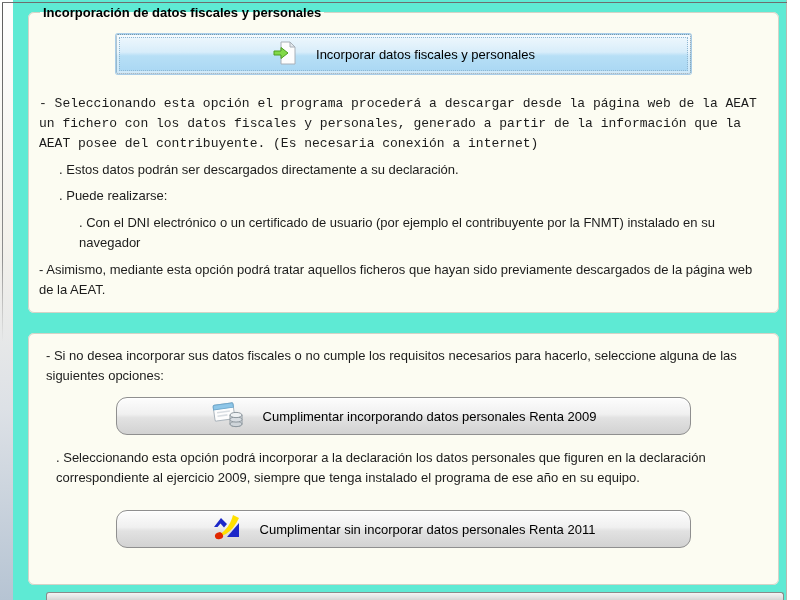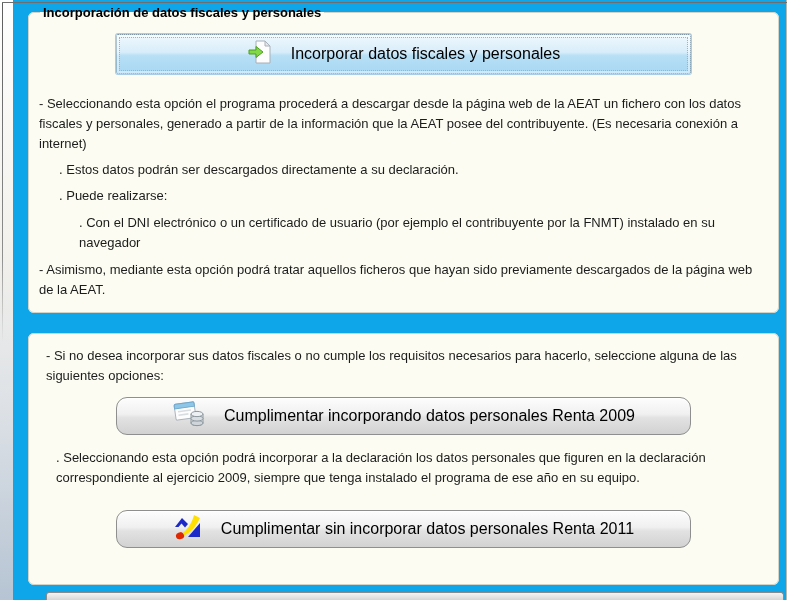--- a/index.html
+++ b/index.html
@@ -5,21 +5,21 @@
   * { margin:0; padding:0; box-sizing:border-box; }
   html,body { width:800px; height:600px; }
   body {
     font-family:"Liberation Sans", sans-serif;
     background:#ffffff;
     overflow:hidden;
   }
   .window {
     position:relative;
     width:800px; height:600px;
-    background:#0ea5e9;
+    background:#5eead4;
     overflow:hidden;
     padding-left:36px;
   }
   
   .edge-left {
     position:absolute; left:0; top:0; width:13px; height:600px;
     background:linear-gradient(to bottom,#fefefe 0%,#f4f2ec 40%,#dde1e6 68%,#b6c4d3 100%);
     z-index:6;
   }
   .edge-left-line {
@@ -52,42 +52,42 @@
   }
   legend {
     font-size:13px; font-weight:bold; color:#000;
     padding:0 3px; margin-left:1px;
   }
   .gap { height:18px; }
   .groupbox-direct { min-height:252px; }
   .btn-row { display:flex; justify-content:center; }
   .btn {
     display:flex; align-items:center; justify-content:center; gap:18px;
-    width:575px; font-size:16px; color:#000; cursor:pointer;
+    width:575px; font-size:13px; color:#000; cursor:pointer;
     font-family:"Liberation Sans", sans-serif;
   }
   .btn-blue {
     height:40px; margin-top:14px;
     border:1px dotted #7d97a8;
     box-shadow:0 0 0 1px #a9cde8, inset 0 0 0 2px rgba(255,255,255,0.45);
     outline:1px dotted #8fb6d2; outline-offset:-4px;
     background:linear-gradient(to bottom,#f0f8fd 0%,#d8edfa 45%,#b7dff6 55%,#a9d7f3 100%);
     border-radius:2px;
   }
   .btn-gray {
     height:38px;
     border:1px solid #8f8f8f; border-radius:11px;
     background:linear-gradient(to bottom,#fdfdfd 0%,#f0f0f0 45%,#e2e2e2 55%,#d2d2d2 100%);
     box-shadow:inset 0 1px 0 #ffffff;
   }
   .p {
     font-size:13px; color:#1c1c1c; line-height:20px;
   }
   .ind0 { margin-left:0;  margin-top:7px;  max-width:736px; }
-  .p-first { margin-top:20px; }
+  .p-first { margin-top:20px;font-family:Liberation Mono, monospace; }
   .ind1 { margin-left:20px; margin-top:6px; max-width:700px; }
   .ind2 { margin-left:40px; margin-top:7px; max-width:646px; }
   .intro  { margin-left:7px;  margin-top:12px; max-width:726px; }
   .note   { margin-left:17px; margin-top:13px; max-width:712px; }
   .btn-row-2 { margin-top:11px; }
   .btn-row-3 { margin-top:22px; }
   .icon { flex:0 0 auto; display:block; }
 </style>
 </head>
 <body>

